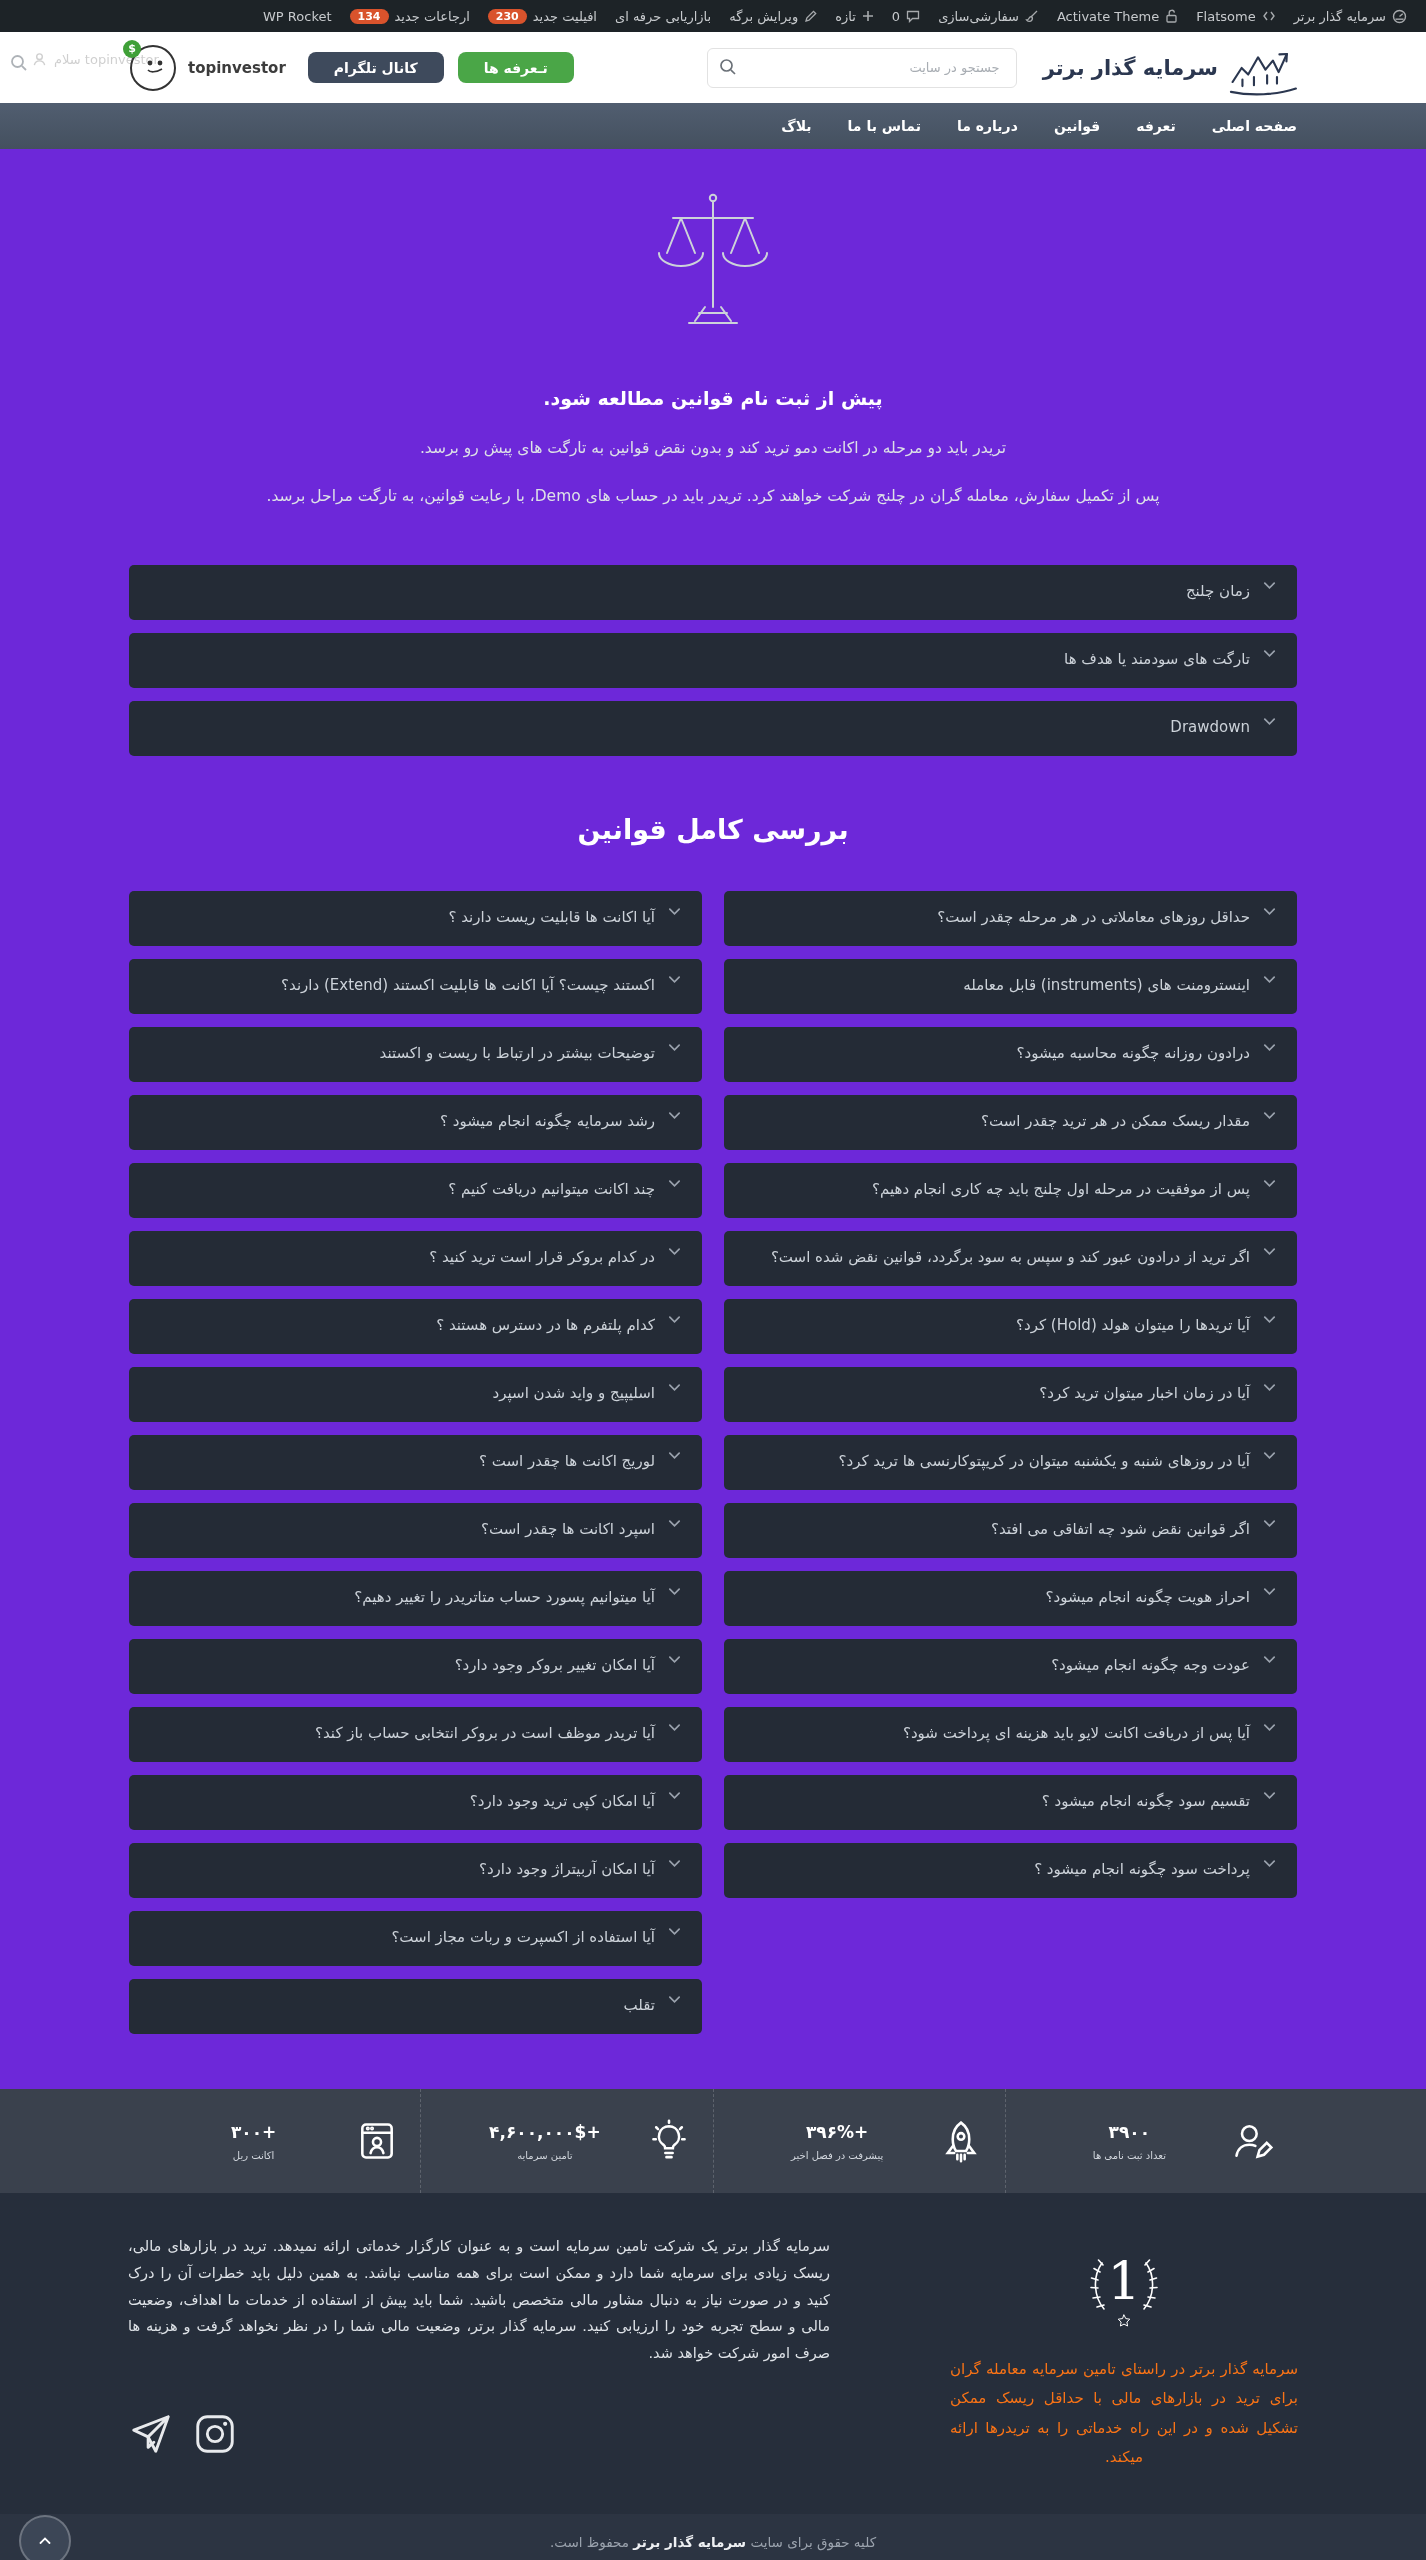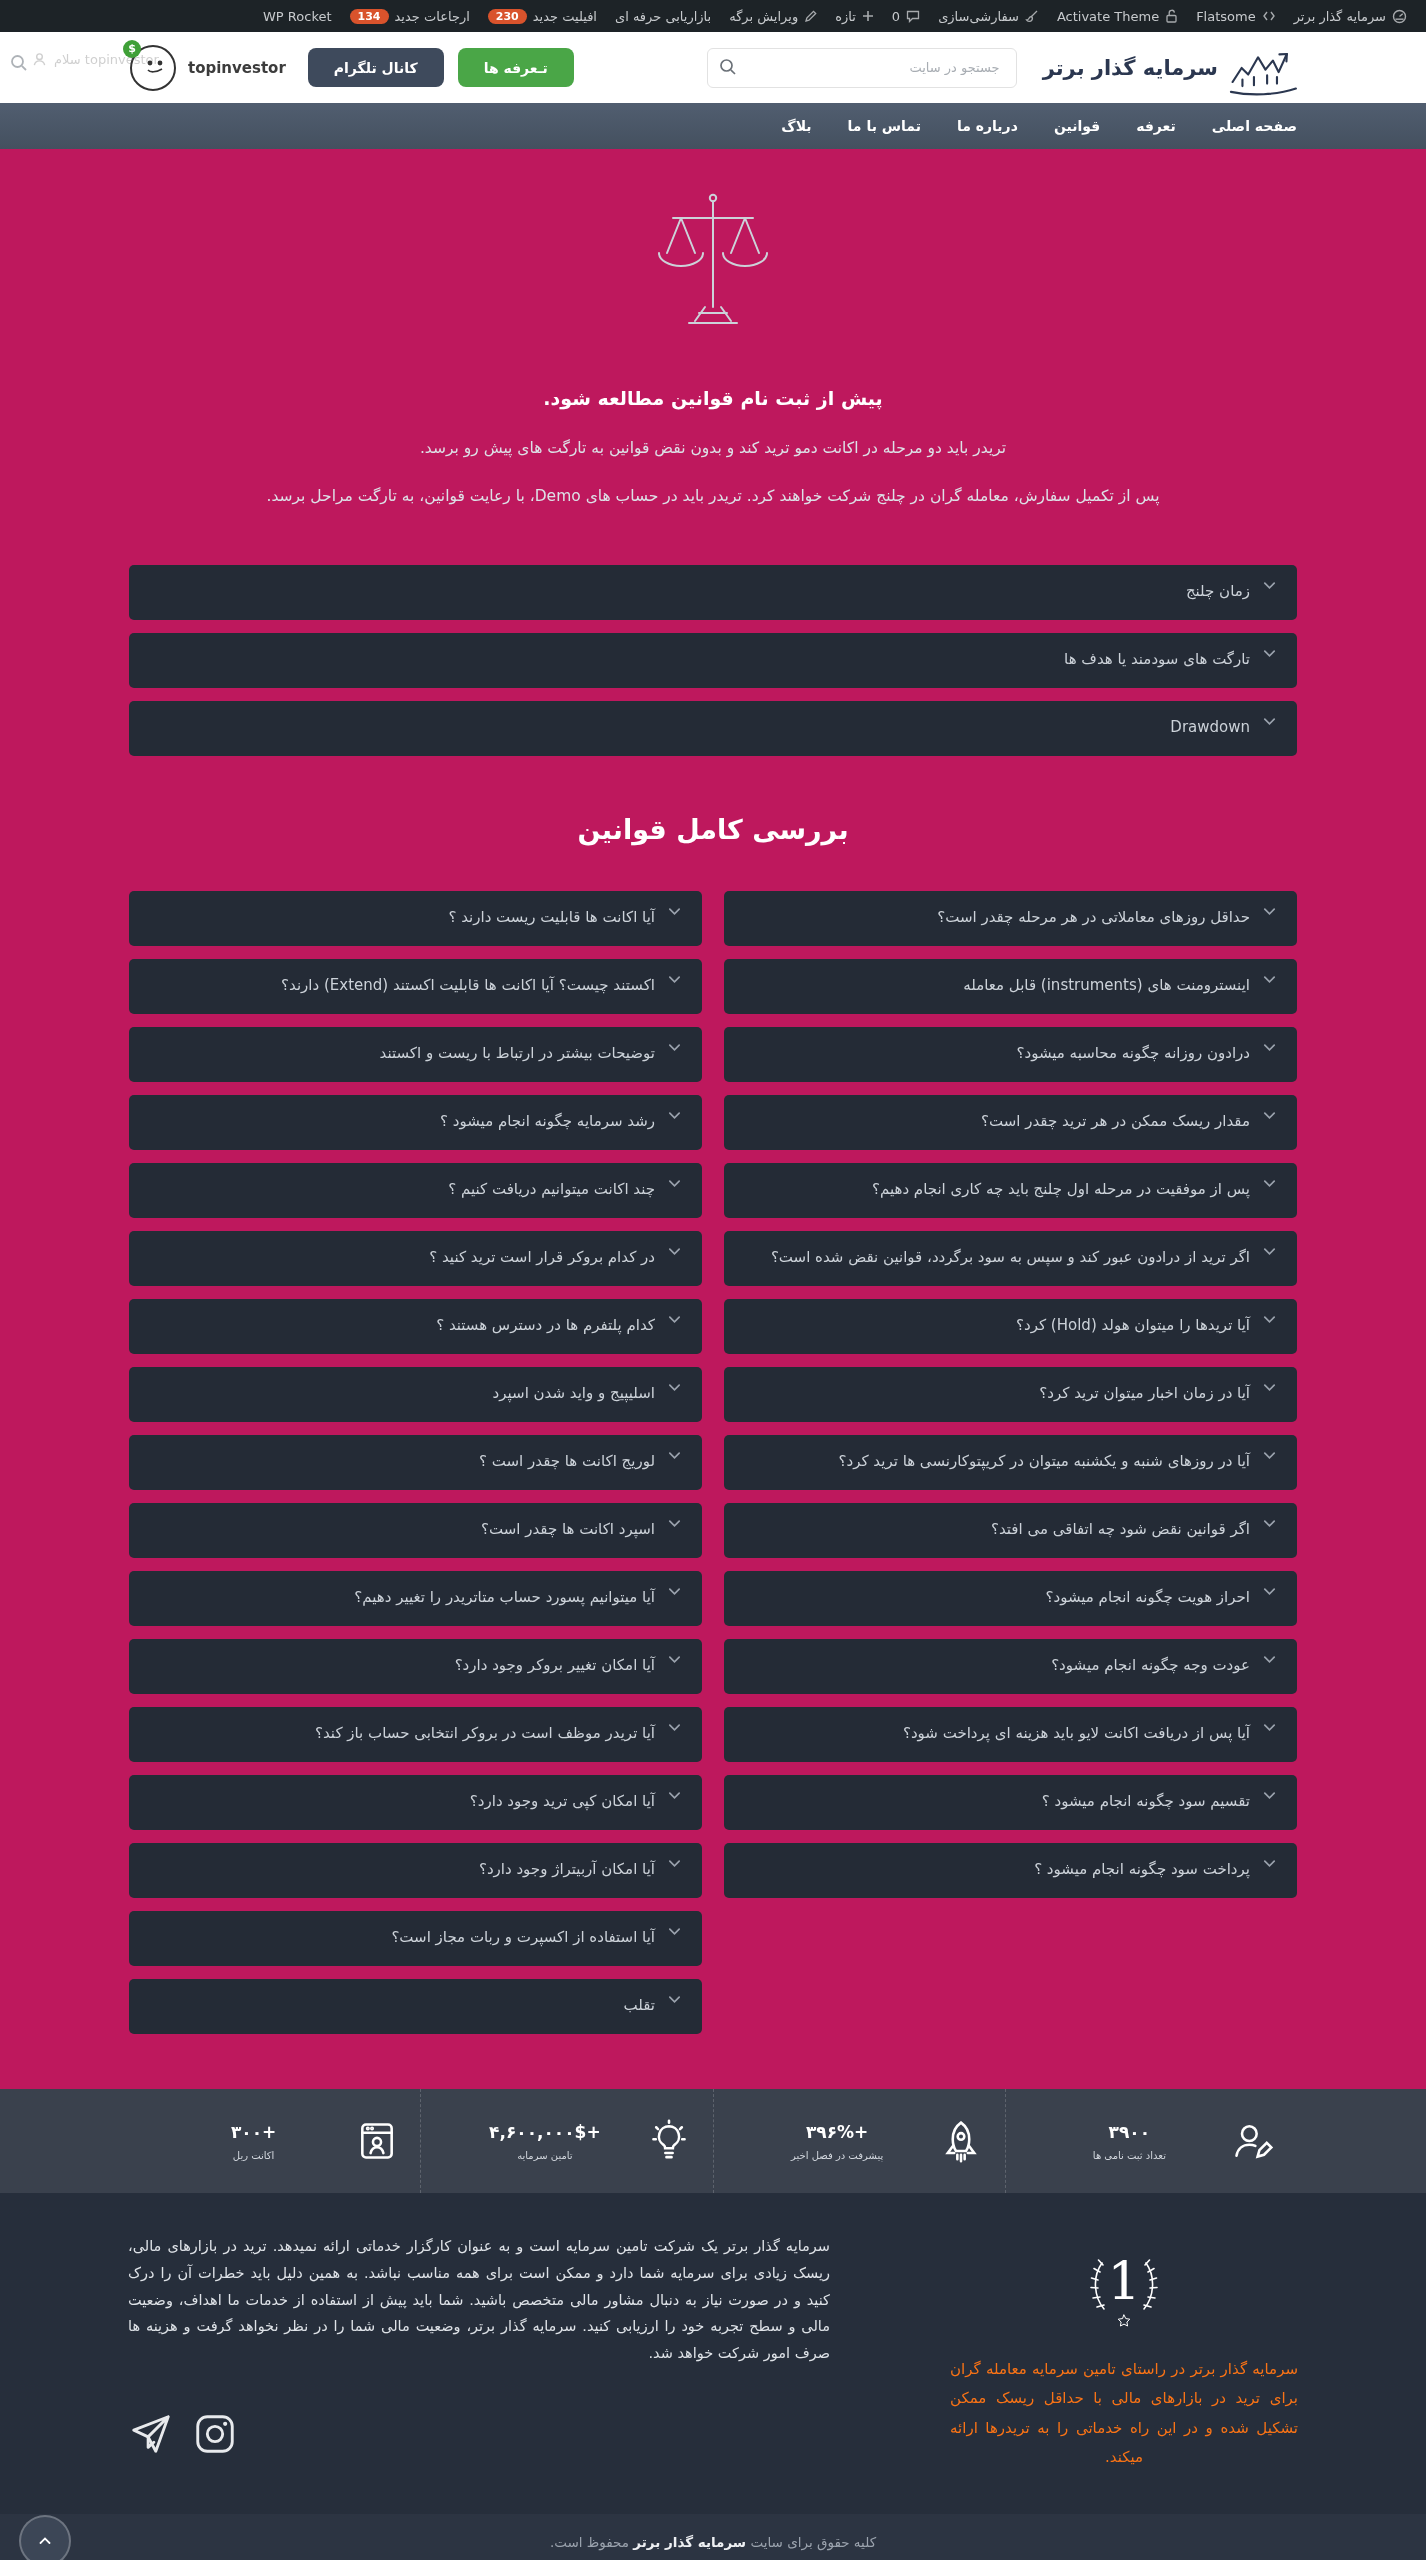--- a/index.html
+++ b/index.html
@@ -18,41 +18,41 @@
     padding:0 126px 0 130px;}
   .logo{display:flex;align-items:center;gap:8px;cursor:pointer;}
   .logo-text{font-size:21px;font-weight:bold;color:#2b3750;}
   .search-wrap{position:relative;margin-right:26px;}
   .search-input{width:310px;height:40px;border:1px solid #e2e2e2;border-radius:6px;
     font-family:"DejaVu Sans",sans-serif;font-size:13px;color:#333;padding:0 16px 0 38px;
     direction:rtl;outline:none;box-sizing:border-box;}
   .search-input::placeholder{color:#a8adb3;}
   .search-ico{position:absolute;left:12px;top:10px;color:#6b7178;}
   .spacer{flex:1;}
-  .btn{height:39px;border:none;border-radius:8px;color:#fff;font-family:"DejaVu Sans",sans-serif;
+  .btn{height:31px;border:none;border-radius:8px;color:#fff;font-family:"DejaVu Sans",sans-serif;
     font-size:14px;font-weight:bold;padding:0 26px;cursor:pointer;}
   .btn-green{background:#4aa647;margin-left:14px;}
   .btn-navy{background:#3e4a5c;margin-left:22px;}
   .username{font-size:15px;font-weight:bold;color:#3c3c3c;margin-left:12px;}
   .avatar{width:42px;height:42px;border:2px solid #333;border-radius:50%;background:#fff;
     position:relative;flex-shrink:0;cursor:pointer;}
   .avatar-badge{position:absolute;left:-9px;top:-7px;width:18px;height:18px;border-radius:50%;
     background:#3fa037;color:#fff;font-size:11px;font-weight:bold;display:flex;
     align-items:center;justify-content:center;}
   .ghost-search{position:absolute;left:10px;top:22px;color:#9aa0a6;opacity:.8;}
   .ghost-user{position:absolute;left:32px;top:20px;display:flex;align-items:center;gap:7px;
     opacity:.28;color:#555;direction:ltr;font-size:13px;}
 
   
   .nav{height:46px;background:linear-gradient(180deg,#515e70,#44505f);display:flex;align-items:center;}
   .nav-inner{width:1168px;margin:0 auto;display:flex;gap:36px;}
   .nav-inner span{color:#fff;font-size:14px;font-weight:bold;cursor:pointer;}
 
   
-  .main{background:#be185d;padding:42px 0 55px;}
+  .main{background:#6d28d9;padding:42px 0 55px;}
   .container{width:1168px;margin:0 auto;}
   .scales{margin:0 auto;color:#ccd2d9;}
   .hero-title{margin-top:46px;text-align:center;color:#fff;font-size:19px;font-weight:bold;}
   .hero-p{margin-top:30px;text-align:center;color:#dde1e7;font-size:15.5px;}
 
   .top-acc{margin-top:60px;display:flex;flex-direction:column;gap:13px;}
   .acc{background:#242b36;border-radius:5px;min-height:55px;box-sizing:border-box;
     display:flex;align-items:flex-start;padding:13px 20px;gap:12px;color:#ccd2d9;
     font-size:15px;line-height:1.85;cursor:pointer;}
   .acc .chev{color:#9aa2ad;flex-shrink:0;}

